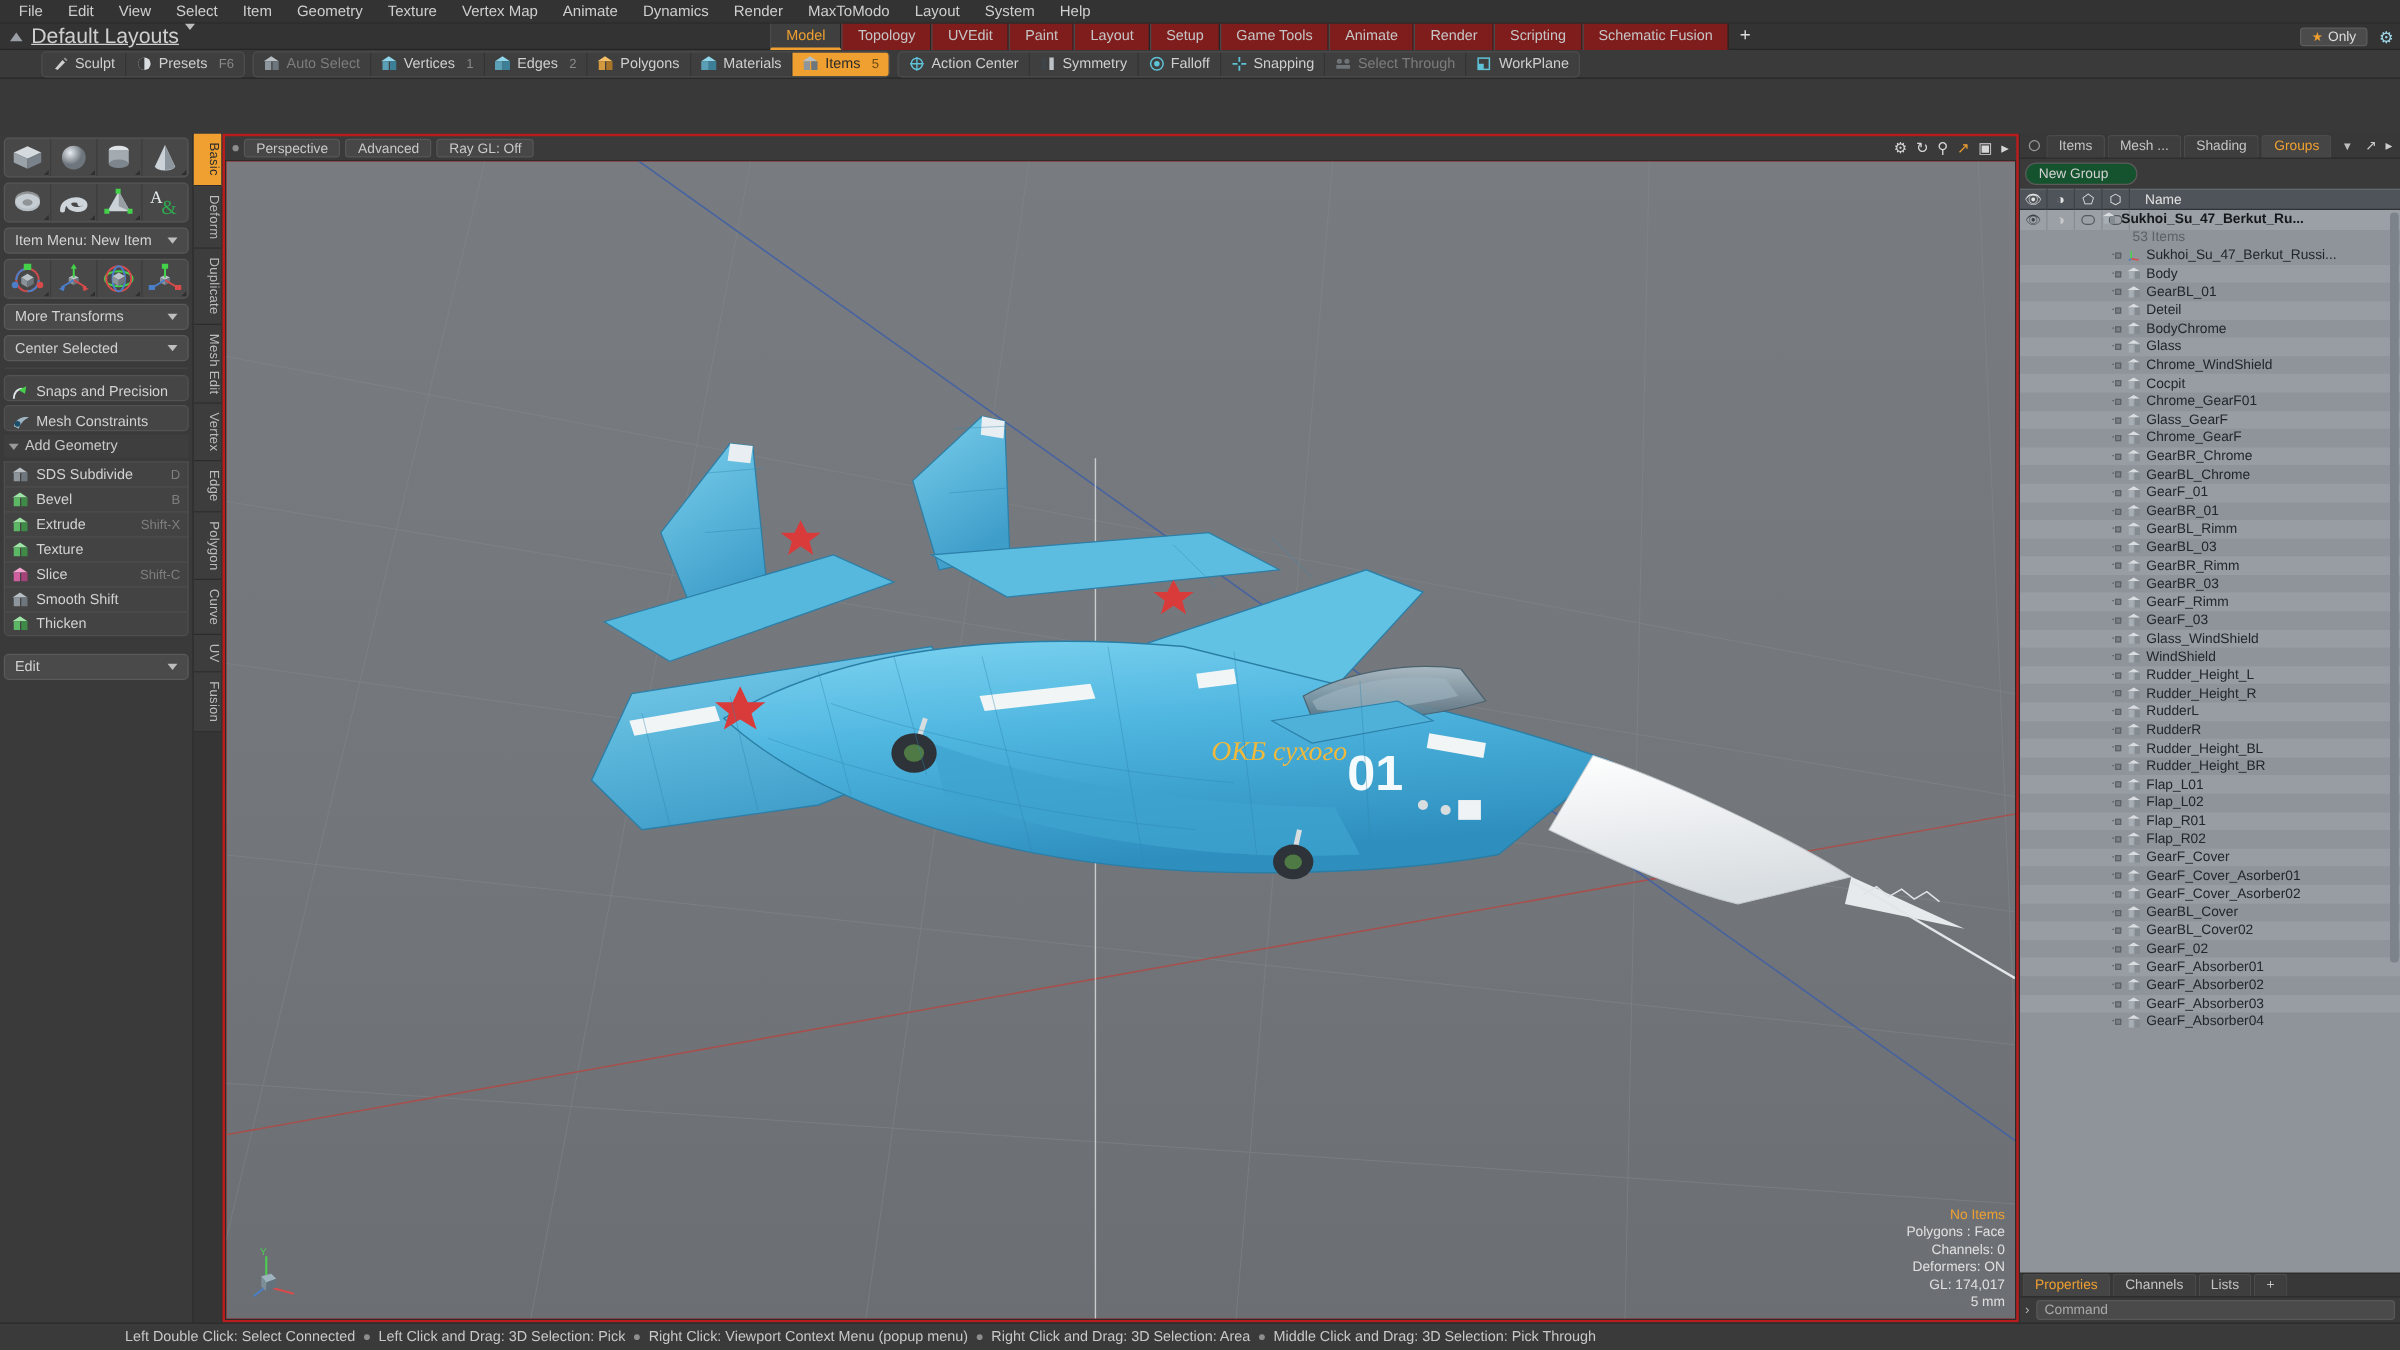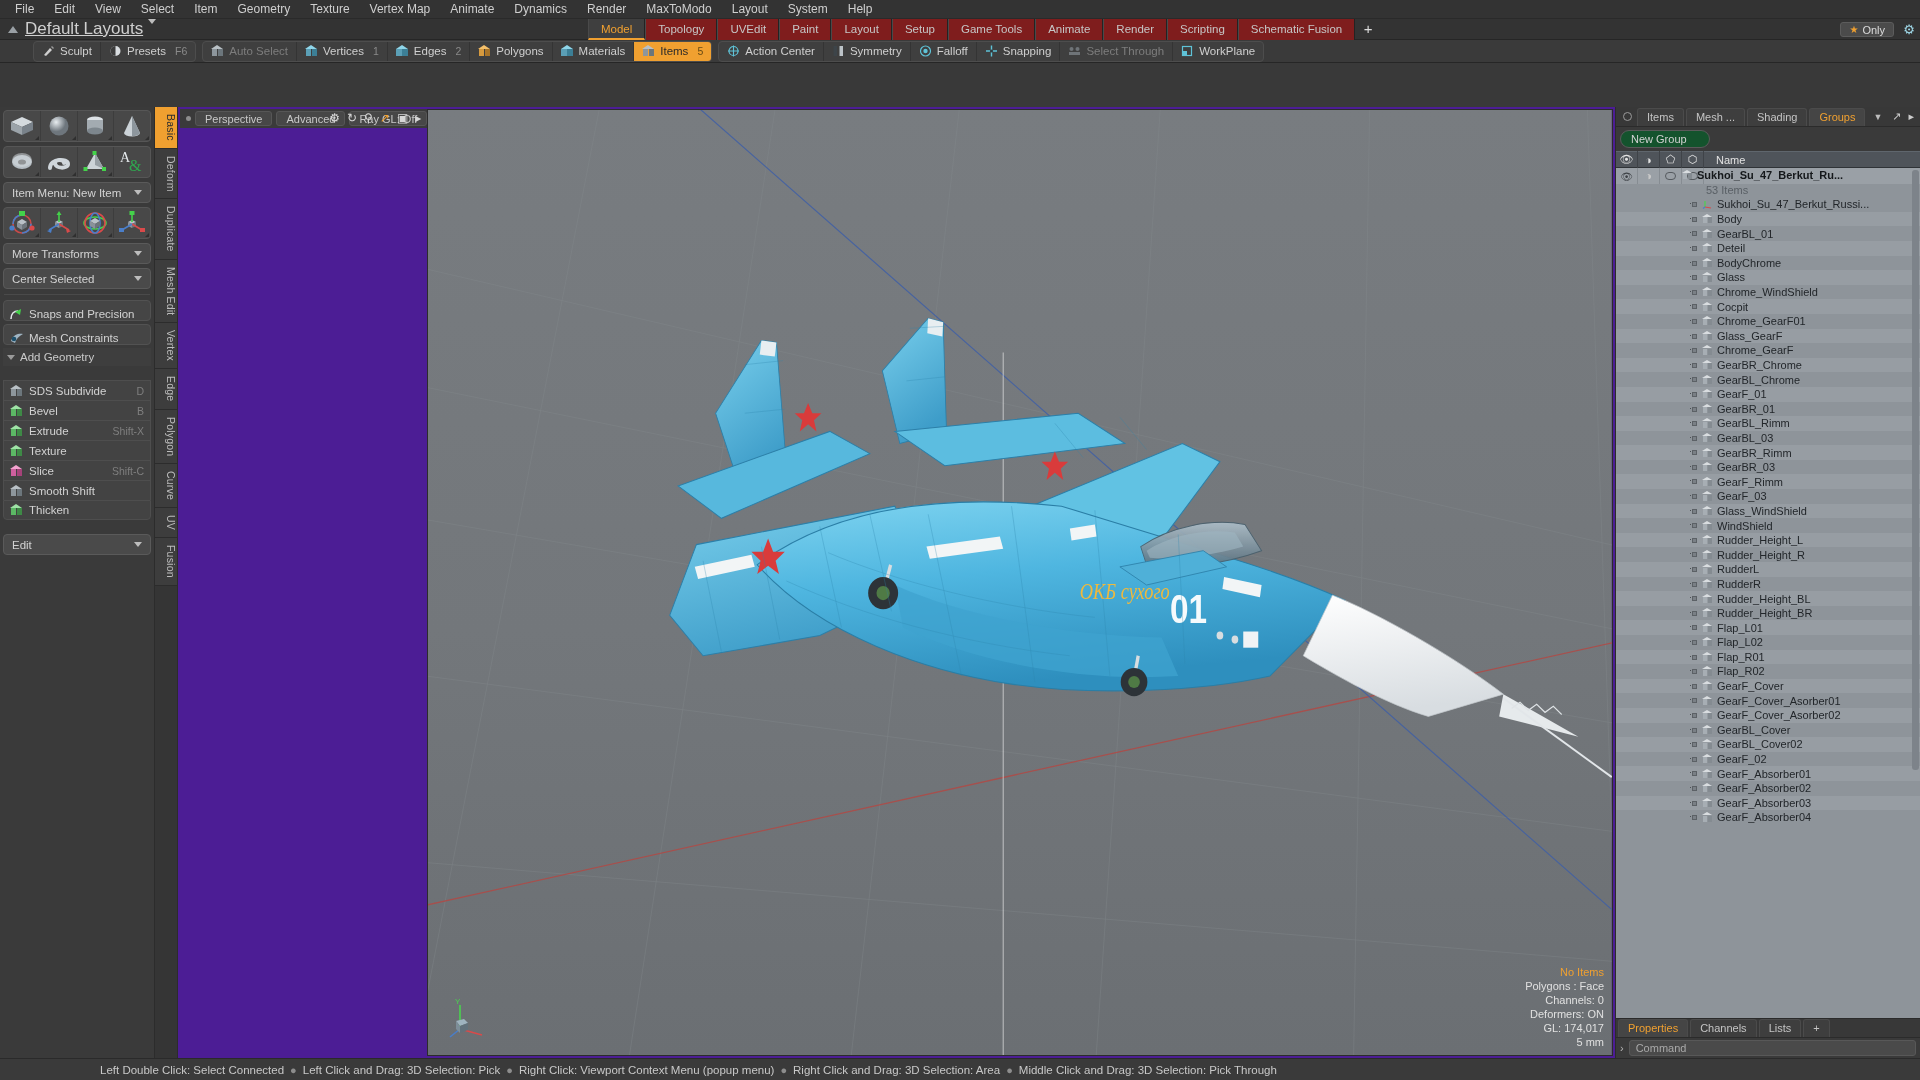--- a/index.html
+++ b/index.html
@@ -35,21 +35,21 @@
 
   
   .layoutbar{height:21px;background:#333;display:flex;align-items:center;
     border-bottom:1px solid #262626;position:relative;}
   .lay-left{display:flex;align-items:center;padding-left:4px;width:auto;}
   .arrow-up{width:0;height:0;border-left:5px solid transparent;border-right:5px solid transparent;
     border-bottom:7px solid #9aa0a5;margin:0 7px 0 4px;}
   .lay-dd{font-size:17px;color:#cfcfcf;display:flex;align-items:flex-start;gap:5px;text-decoration:underline;}
   .caret{width:0;height:0;border-left:4px solid transparent;border-right:4px solid transparent;
     border-top:5px solid #bdbdbd;display:inline-block;}
-  .lay-tabs{position:absolute;left:588px;top:0;height:21px;display:flex;}
+  .lay-tabs{position:absolute;left:616px;top:0;height:21px;display:flex;}
   .lay-tab{padding:0 12px;height:21px;line-height:20px;font-size:11.5px;color:#c6c6c6;
     border-left:1px solid #4a4a4a;border-right:1px solid #232323;background:#7f1d1d;}
   .lay-tab.active{color:#f0a030;border-bottom:2px solid #f0a030;background:#3f3f3f;}
   .lay-plus{width:26px;text-align:center;font-size:15px;color:#ddd;line-height:20px;}
   .lay-right{position:absolute;right:4px;top:0;height:21px;display:flex;align-items:center;gap:8px;}
   .only-pill{background:#4b4b4b;border:1px solid #5c5c5c;border-radius:3px;height:15px;
     display:flex;align-items:center;gap:4px;padding:0 8px;font-size:11px;color:#dcdcdc;}
   .star{color:#f0a030;font-size:10px;}
   .gear-small{width:14px;height:14px;color:#9fd8e8;font-size:13px;line-height:13px;text-align:center;}
 
@@ -112,30 +112,30 @@
 
   .dropdown{height:21px;background:#4a4a4a;border:1px solid #5a5a5a;border-radius:4px;
     display:flex;align-items:center;padding:0 8px;margin-bottom:4px;font-size:11.5px;
     color:#d2d2d2;justify-content:space-between;}
   .sep{height:1px;background:#2e2e2e;margin:5px 1px;border-bottom:1px solid #4a4a4a;}
 
   .rowbtn{height:21px;display:flex;align-items:flex-end;gap:6px;padding:0 6px;
     background:#454545;border:1px solid #525252;border-radius:4px;margin-bottom:3px;
     font-size:11.5px;color:#d2d2d2;}
   .groupheader{display:flex;align-items:center;gap:5px;height:18px;font-size:11.5px;
-    color:#c9c9c9;background:#3e3e3e;padding-left:4px;margin-bottom:14px;}
+    color:#c9c9c9;background:#3e3e3e;padding-left:4px;margin-bottom:3px;}
   .tri{width:0;height:0;border-left:4px solid transparent;border-right:4px solid transparent;
     border-top:5px solid #9a9a9a;}
   .listbtn{height:20px;display:flex;align-items:center;gap:6px;padding:0 6px;
     background:#434343;border:1px solid #4e4e4e;border-bottom:none;font-size:11.5px;color:#d2d2d2;}
   .listbtn:first-of-type{border-radius:4px 4px 0 0;}
   .listbtn .sc{margin-left:auto;color:#7f7f7f;font-size:10.5px;}
 
   
-  .viewwrap{flex:1;position:relative;background:#4c1d95;padding:2px;display:flex;}
+  .viewwrap{flex:1;position:relative;background:#b91c1c;padding:2px;display:flex;flex-direction:column;}
   .vp-header{height:19px;display:flex;align-items:center;gap:4px;background:#3a3a3a;padding-left:4px;position:relative;}
   .vp-tag{display:flex;align-items:center;gap:4px;font-size:11px;color:#c9c9c9;
     background:#474747;border:1px solid #565656;border-radius:3px;height:15px;padding:0 9px;}
   .vp-dot{width:5px;height:5px;border-radius:50%;background:#8d8d8d;margin-left:2px;}
   .vp-icons{position:absolute;right:6px;top:2px;display:flex;gap:7px;align-items:center;}
   .vp-icons span{font-size:12px;color:#d6d6d6;}
   .viewport{flex:1;position:relative;overflow:hidden;border:1px solid #2c2c2c;}
   .vp-stats{position:absolute;right:8px;bottom:6px;text-align:right;font-size:11px;
     color:#e0e0e0;line-height:14px;}
   .vp-stats .hl{color:#f0a030;}

